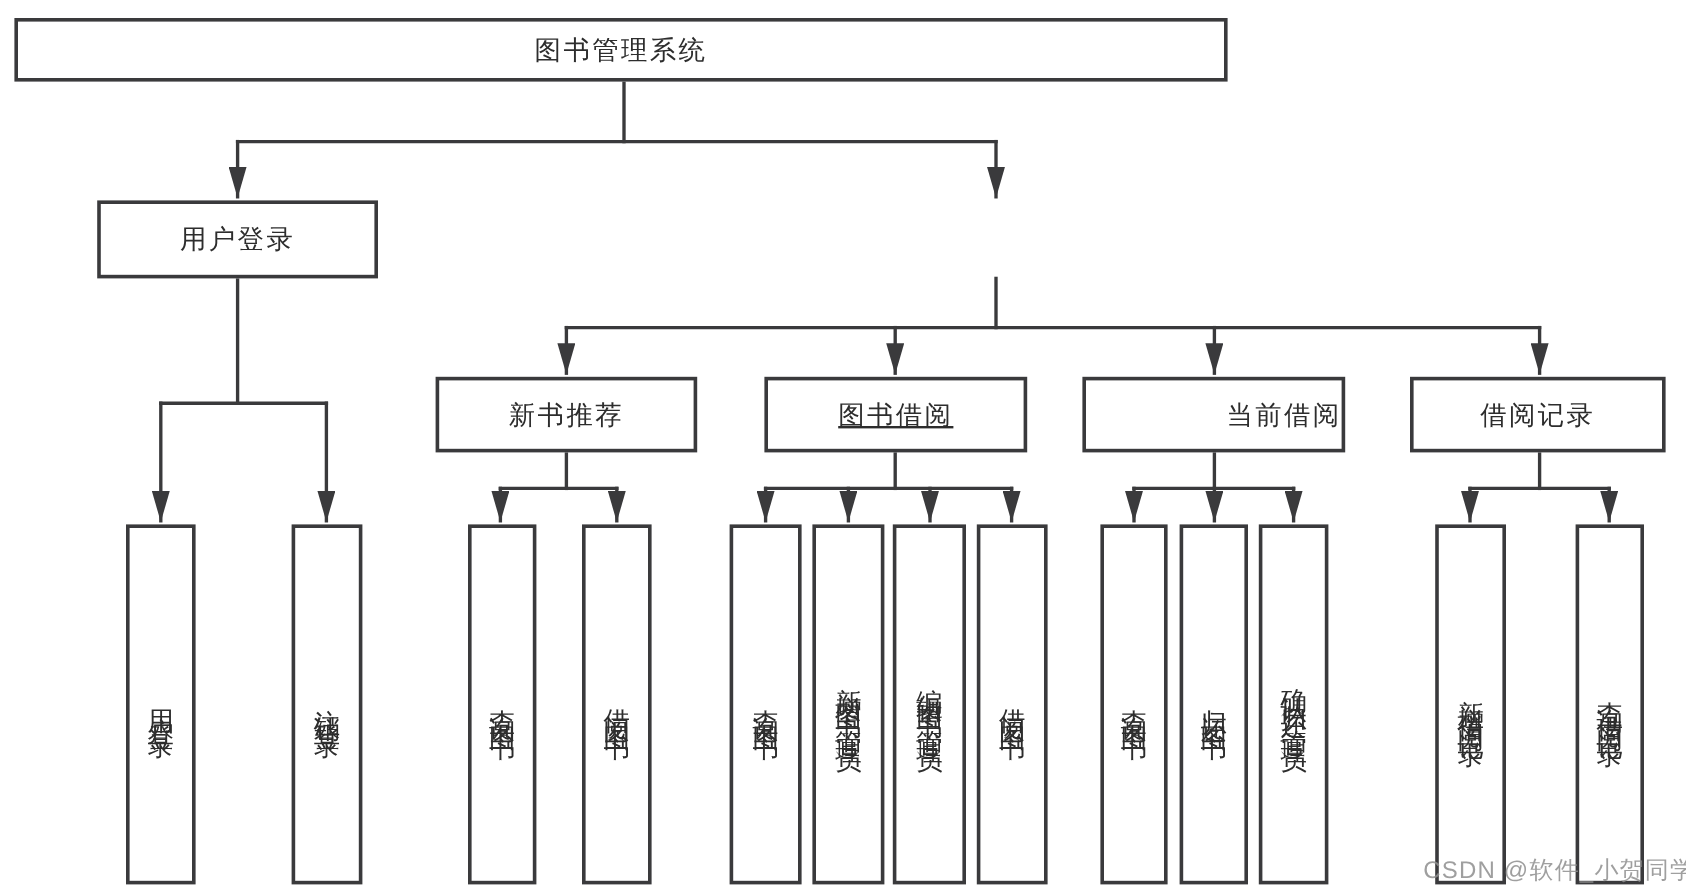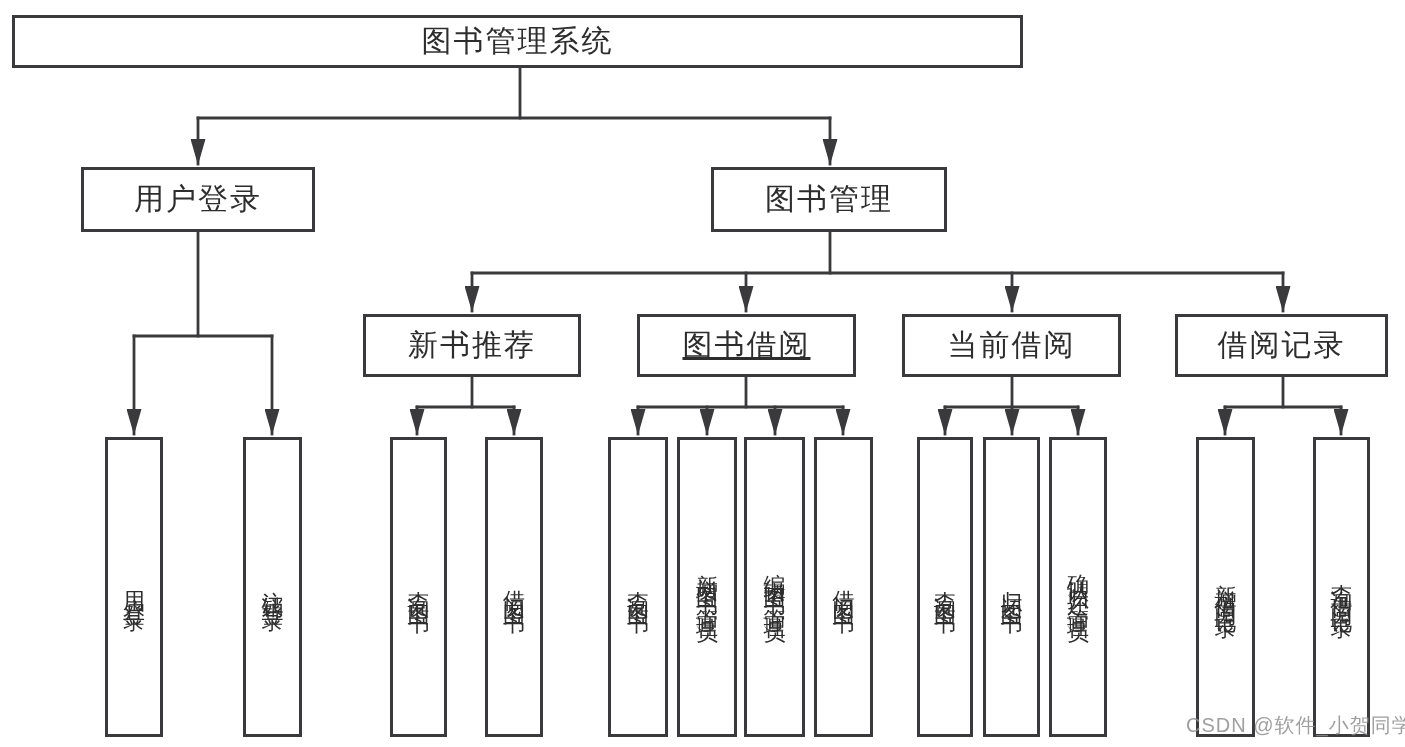--- a/index.html
+++ b/index.html
@@ -25,21 +25,21 @@
     position: absolute;
     box-sizing: border-box;
     background: #ffffff;
     border: 3px solid #3a3a3c;
     display: flex;
     align-items: center;
     justify-content: center;
     color: #2d2d2d;
   }
   .hbox span {
-    font-size: 30px;
+    font-size: 22px;
     letter-spacing: 2px;
     white-space: nowrap;
   }
   .vbox {
     top: 437px;
     height: 300px;
   }
   .vbox span {
     writing-mode: vertical-rl;
     text-orientation: mixed;
@@ -115,31 +115,28 @@
     </g>
   </svg>
 
   <div class="box hbox" style="left:12px; top:15px; width:1011px; height:53px;">
     <span>图书管理系统</span>
   </div>
 
   <div class="box hbox" style="left:81px; top:167px; width:234px; height:65px;">
     <span>用户登录</span>
   </div>
-  <div class="box hbox" style="left:711px; top:167px; width:236px; height:65px;">
-    <span>图书管理</span>
-  </div>
 
   <div class="box hbox" style="left:363px; top:314px; width:218px; height:63px;">
     <span>新书推荐</span>
   </div>
   <div class="box hbox" style="left:637px; top:314px; width:219px; height:63px;text-decoration:underline;">
     <span>图书借阅</span>
   </div>
-  <div class="box hbox" style="left:902px; top:314px; width:219px; height:63px;">
+  <div class="box hbox" style="left:902px; top:314px; width:219px; height:63px;justify-content:flex-end;">
     <span>当前借阅</span>
   </div>
   <div class="box hbox" style="left:1175px; top:314px; width:213px; height:63px;">
     <span>借阅记录</span>
   </div>
 
   <div class="box vbox" style="left:105px; width:58px;">
     <span>用户登录</span>
   </div>
   <div class="box vbox" style="left:243px; width:59px;">

